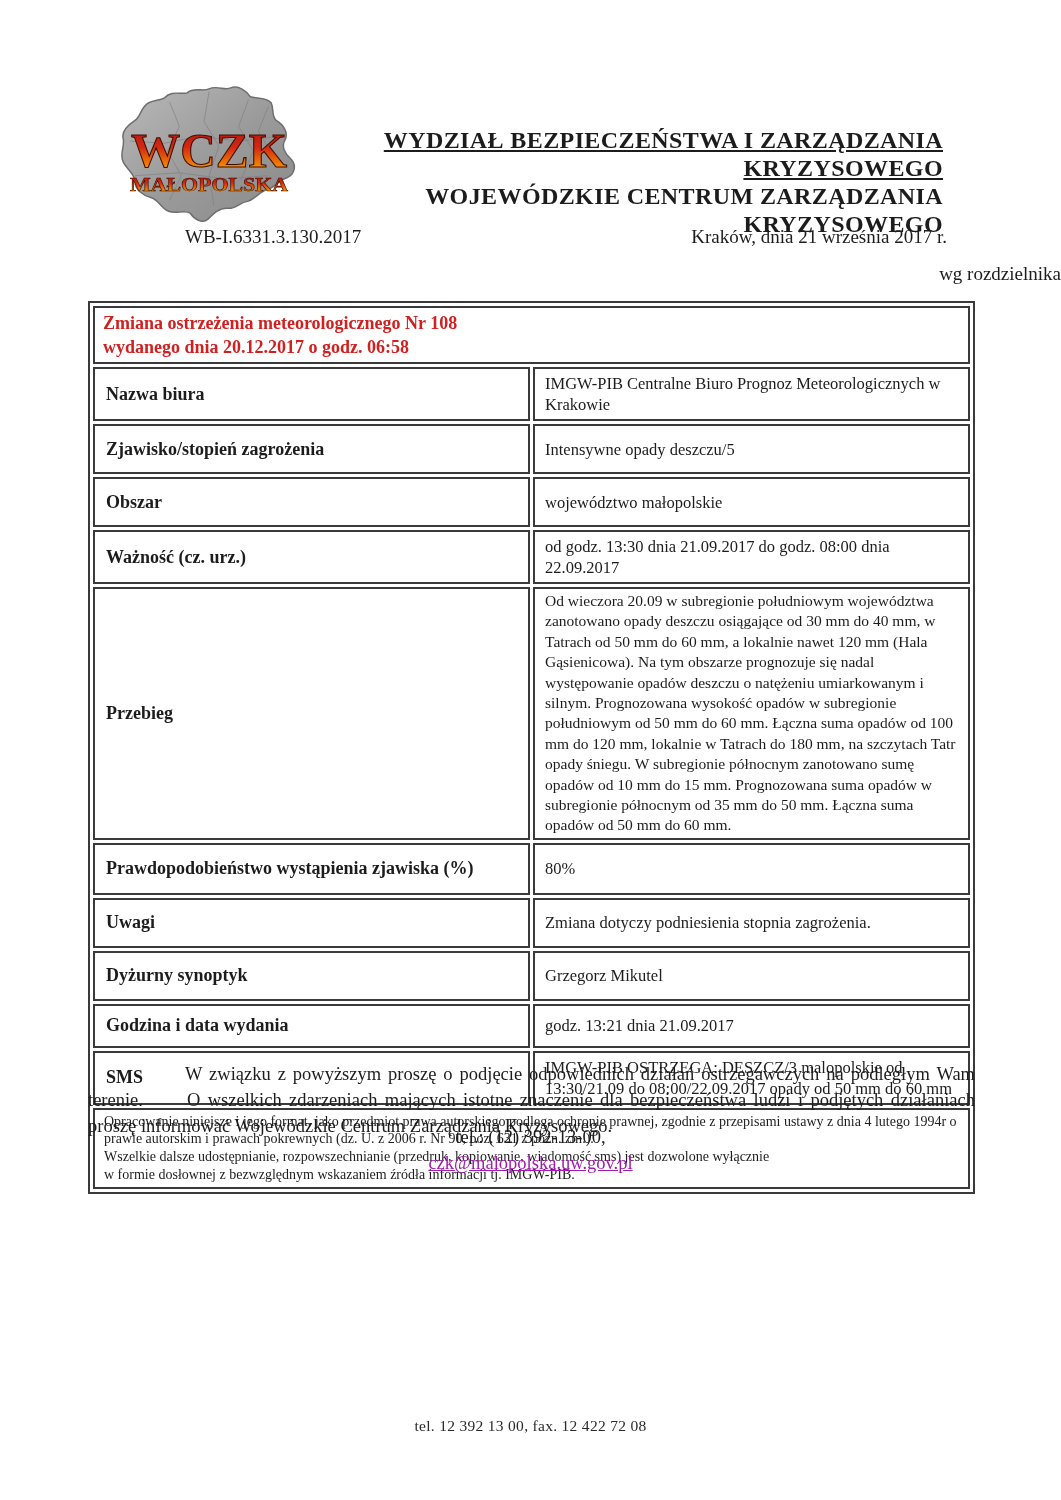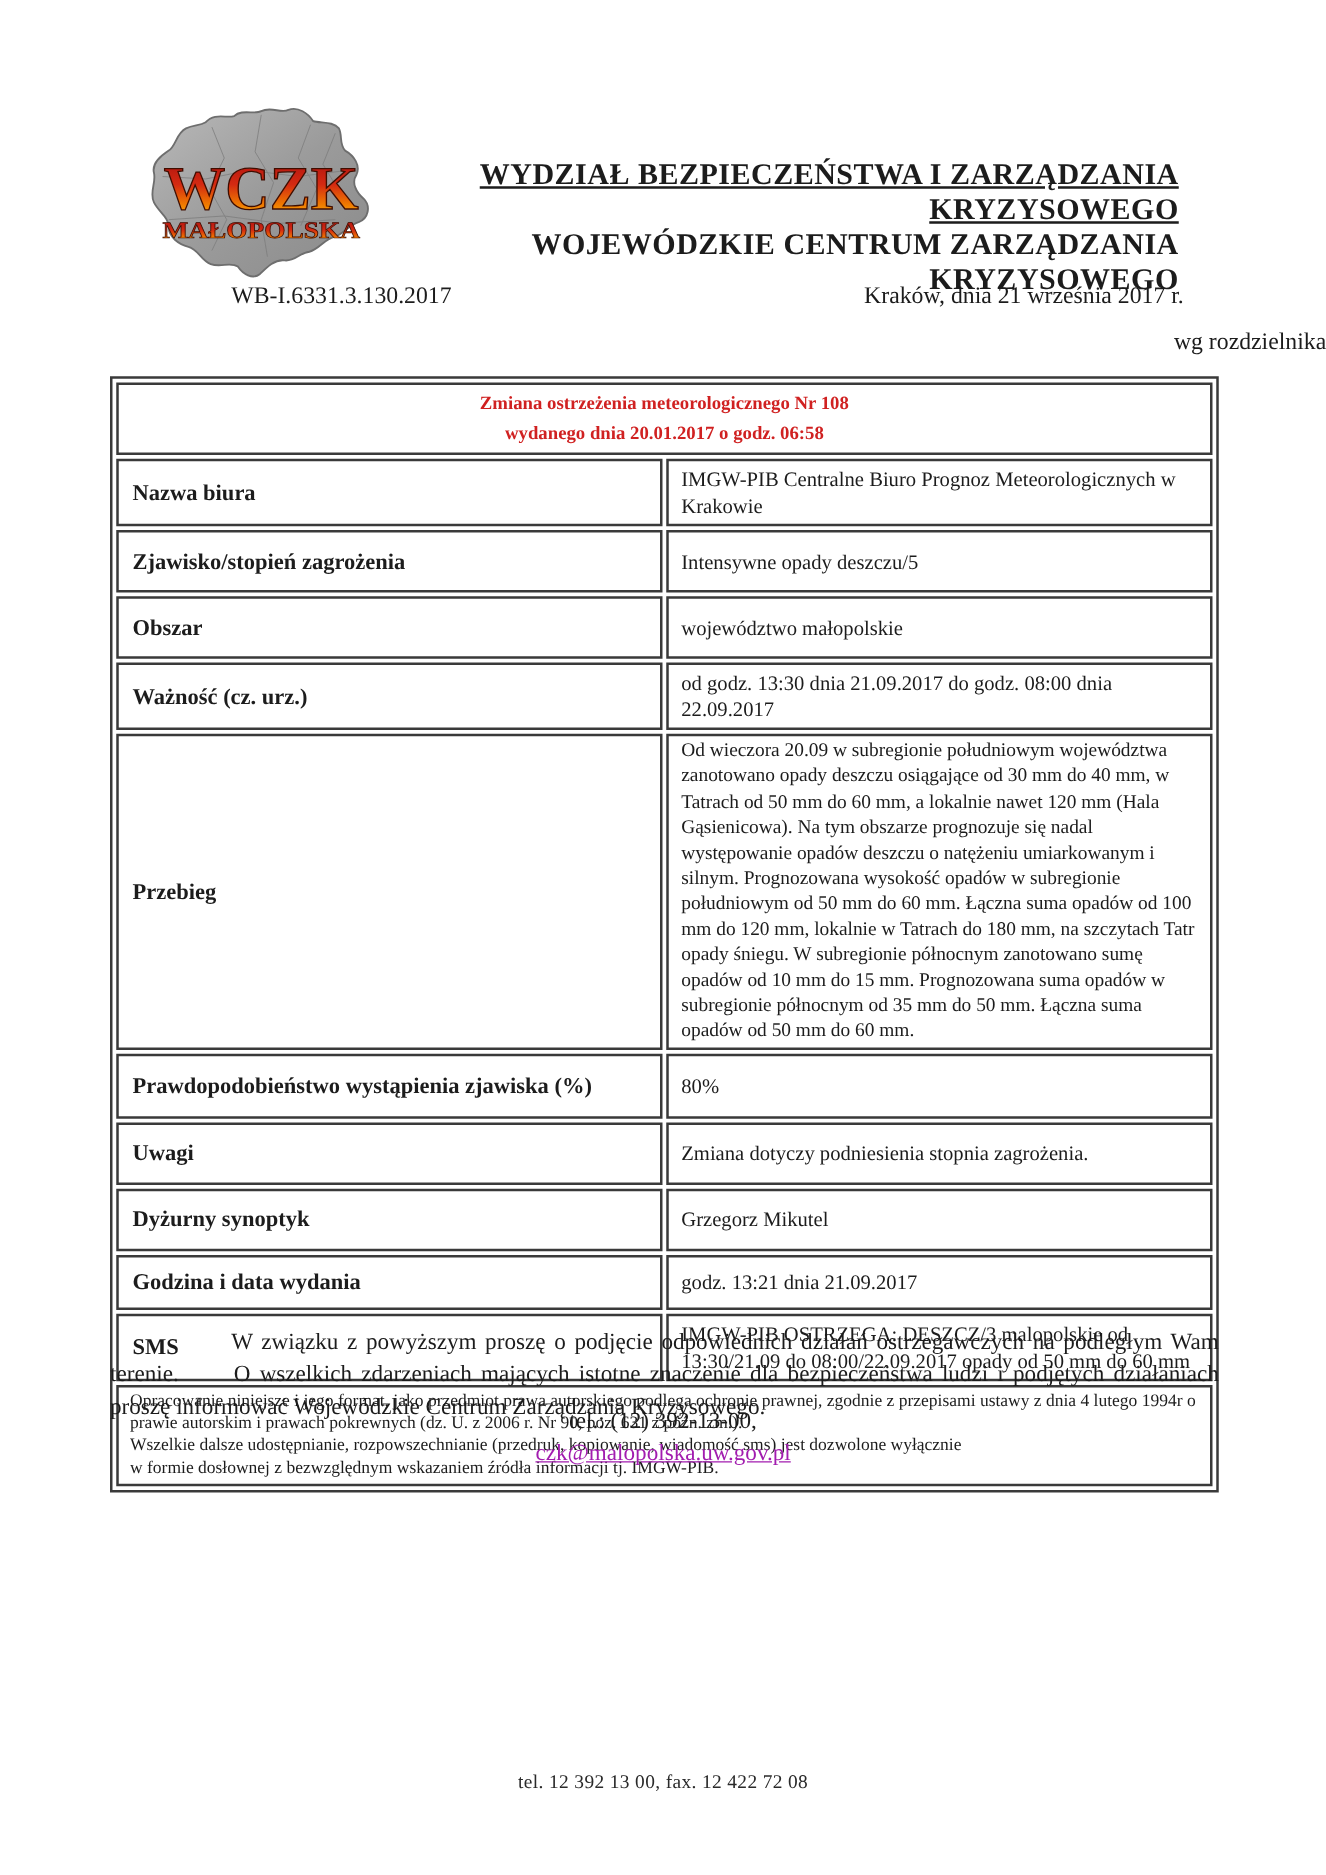--- a/index.html
+++ b/index.html
@@ -20,21 +20,21 @@
   .distribution { position:absolute; left:0; top:263px; width:1061px; text-align:right; font-size:19px; }
 
   
   table.warning {
     position:absolute; left:88px; top:301px; width:887px;
     border:2px solid #3a3a3a; border-collapse:separate; border-spacing:3px;
     background:#ffffff; table-layout:fixed;
   }
   table.warning td { border:2px solid #3a3a3a; vertical-align:middle; background:#ffffff; }
   td.t-title {
-    height:48px; text-align:center; font-weight:bold; font-size:15px;
+    height:48px; text-align:left; font-weight:bold; font-size:18px;
     color:#d02121; line-height:24px; padding:3px 8px;
   }
   td.lbl { width:268px; font-weight:bold; font-size:18px; padding:4px 24px 4px 11px; line-height:21px; }
   td.val { font-size:16.5px; padding:4px 8px 4px 10px; line-height:21px; }
   tr.r-std td { height:38px; }
   tr.r-short td { height:32px; }
   tr.r-prob td { height:40px; }
   td.val-long { font-size:15.5px; line-height:20.4px; padding:2px 8px 2px 10px; vertical-align:top; }
   td.copyright { font-size:14px; line-height:17.6px; padding:3px 8px 4px 9px; }
 
@@ -92,21 +92,21 @@
 
   <div class="ref-number">WB-I.6331.3.130.2017</div>
   <div class="place-date">Kraków, dnia 21 września 2017 r.</div>
   <div class="distribution">wg rozdzielnika</div>
 
   <table class="warning">
     <tbody>
         <tr>
       <td class="t-title" colspan="2">
         <div>Zmiana ostrzeżenia meteorologicznego Nr 108</div>
-        <div>wydanego dnia 20.01.2017 o godz. 06:58</div>
+        <div>wydanego dnia 20.12.2017 o godz. 06:58</div>
       </td>
     </tr>
     <tr class="r-std">
       <td class="lbl">Nazwa biura</td>
       <td class="val">IMGW-PIB Centralne Biuro Prognoz Meteorologicznych w Krakowie</td>
     </tr>
     <tr class="r-std">
       <td class="lbl">Zjawisko/stopień zagrożenia</td>
       <td class="val">Intensywne opady deszczu/5</td>
     </tr>

